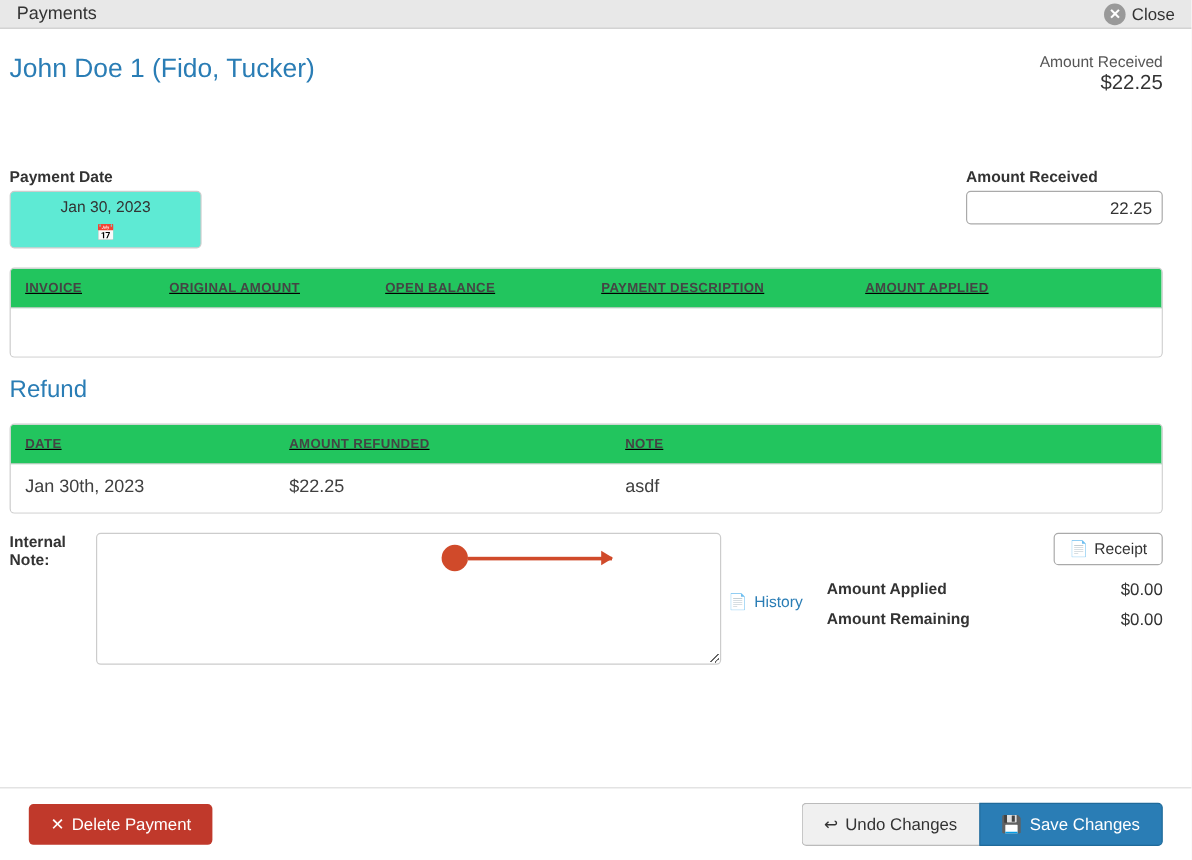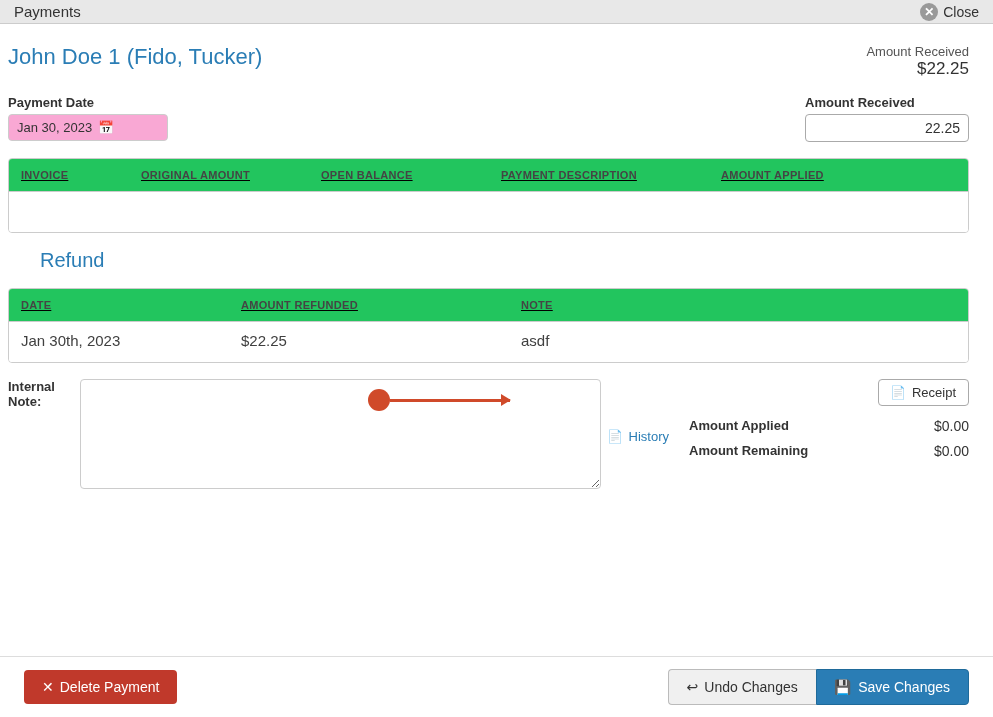--- a/index.html
+++ b/index.html
@@ -99,37 +99,39 @@
       display: flex;
       justify-content: space-between;
       align-items: flex-start;
       gap: 20px;
     }
 
     .field-group {
       display: flex;
       flex-direction: column;
       gap: 4px;
+      margin-top: 45px;
     }
 
     .field-label {
       font-weight: 600;
       font-size: 13px;
       color: #333;
     }
 
     .date-input-wrapper {
       display: flex;
       align-items: center;
       border: 1px solid #ccc;
       border-radius: 4px;
       padding: 5px 8px;
-      background: #f9a8d4;
+      background: #5eead4;
       gap: 6px;
       width: 160px;
+      flex-direction: column;
     }
 
     .date-input-wrapper span {
       font-size: 13px;
       color: #333;
     }
 
     .calendar-icon {
       color: #666;
       font-size: 14px;
@@ -197,21 +199,20 @@
 
     .table-cell {
       font-size: 15px;
       color: #404040;
     }
 
     .section-title {
       font-size: 20px;
       color: #2a7db5;
       font-weight: 400;
-      margin-left: 32px;
     }
 
     .bottom-section {
       display: flex;
       gap: 20px;
       align-items: flex-start;
       position: relative;
     }
 
     .internal-note-section {

